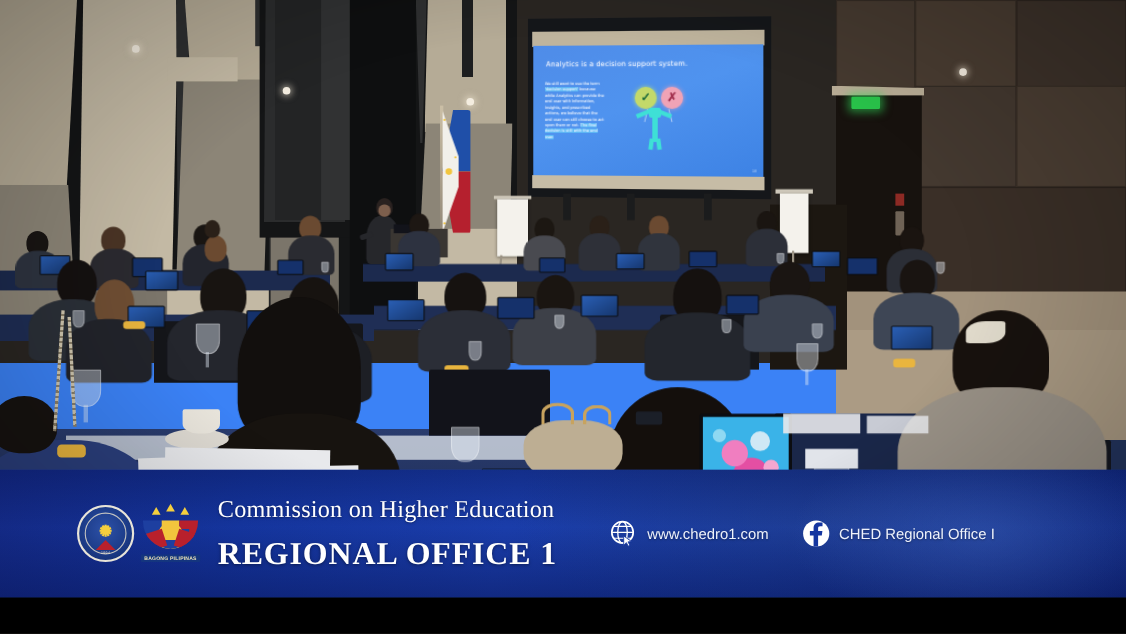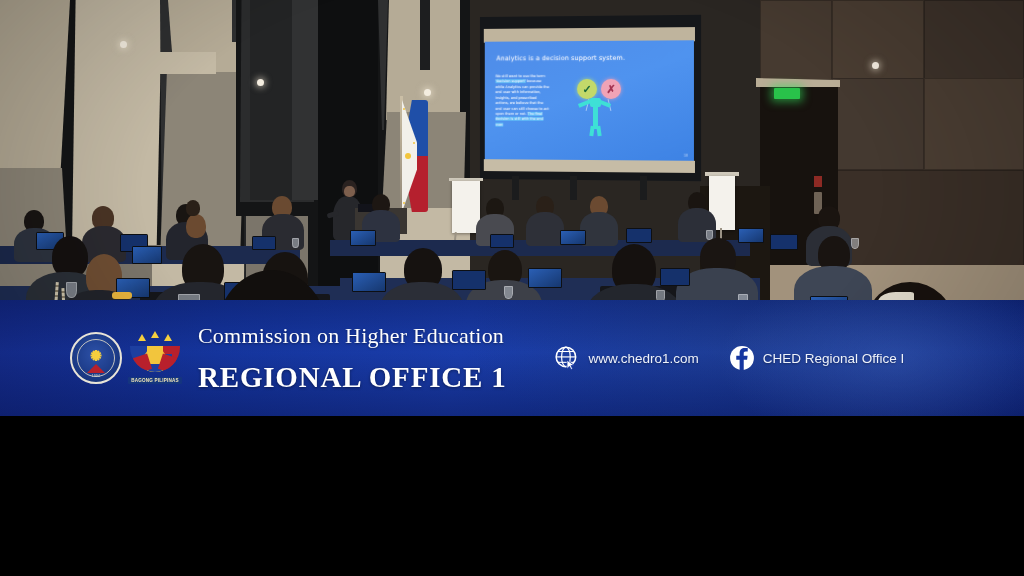--- a/index.html
+++ b/index.html
@@ -1,21 +1,21 @@
 <!DOCTYPE html>
 <html><head>
 <meta charset="utf-8">
 <style>
   * { margin:0; padding:0; box-sizing:border-box; }
   html,body { background:#000; }
   body { font-family:"Liberation Sans", sans-serif; }
 
   #stage {
     position:relative;
-    width:1024px; height:416px;
+    width:1024px; height:543px;
     overflow:hidden;
     background:#3b82f6;
   }
 
   
   .wall {
     position:absolute; left:0; top:0; width:1024px; height:330px;
     background:#2a2622;
   }
   

